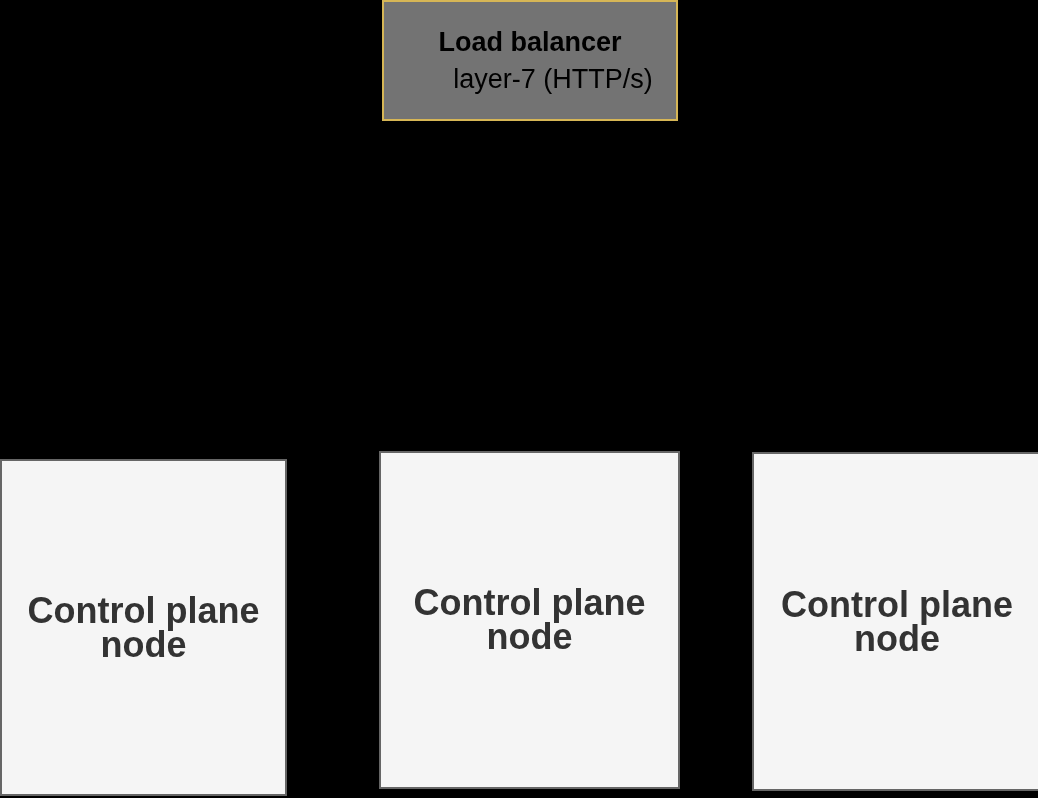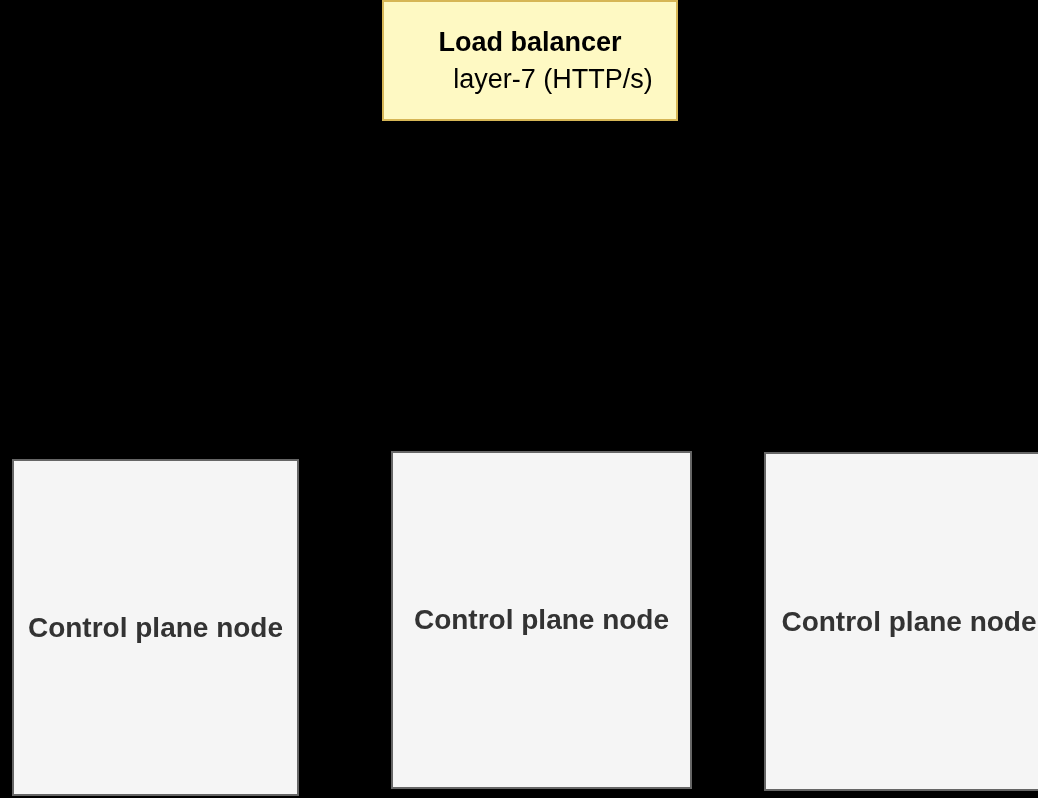--- a/index.html
+++ b/index.html
@@ -21,41 +21,40 @@
     flex-direction: column;
     align-items: center;
     justify-content: center;
     text-align: center;
   }
   .lb-node {
     left: 382px;
     top: 0px;
     width: 296px;
     height: 121px;
-    background: #fef9c3;
+    background: #737373;
     border: 2px solid #D6B656;
     color: #000000;
     font-size: 27px;
     line-height: 37px;
   }
   .lb-title {
     font-weight: bold;
   }
   .lb-subtitle {
     font-weight: normal;
     margin-left: 46px;
   }
   .cp-node {
     background: #F5F5F5;
     border: 2px solid #666666;
     color: #333333;
-    font-size: 28px;
+    font-size: 36px;
     font-weight: bold;
     line-height: 34px;
-    margin-left: 12px;
   }
   .cp-node-1 {
     left: 0px;
     top: 459px;
     width: 287px;
     height: 337px;
   }
   .cp-node-2 {
     left: 379px;
     top: 451px;

